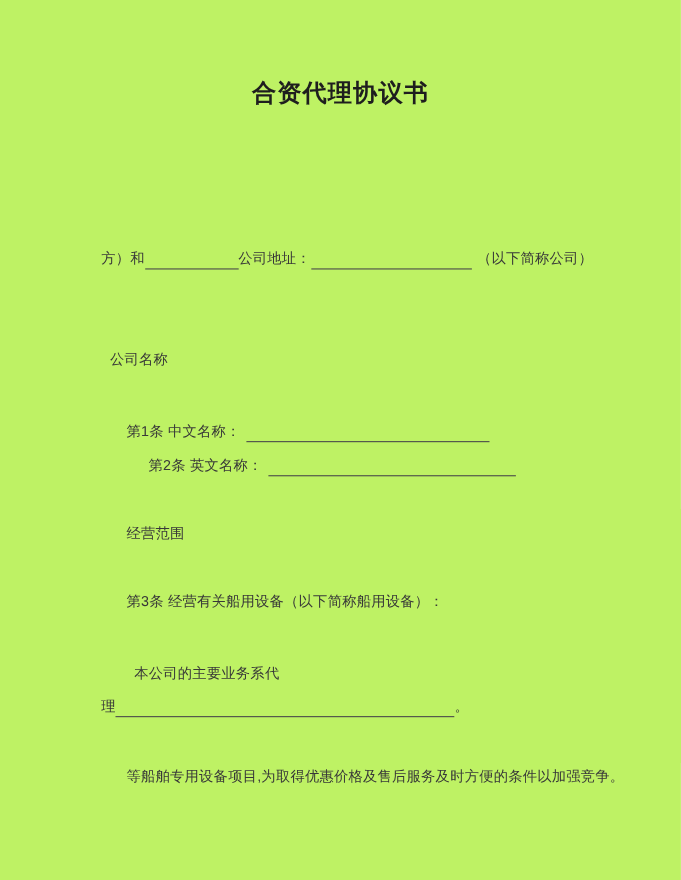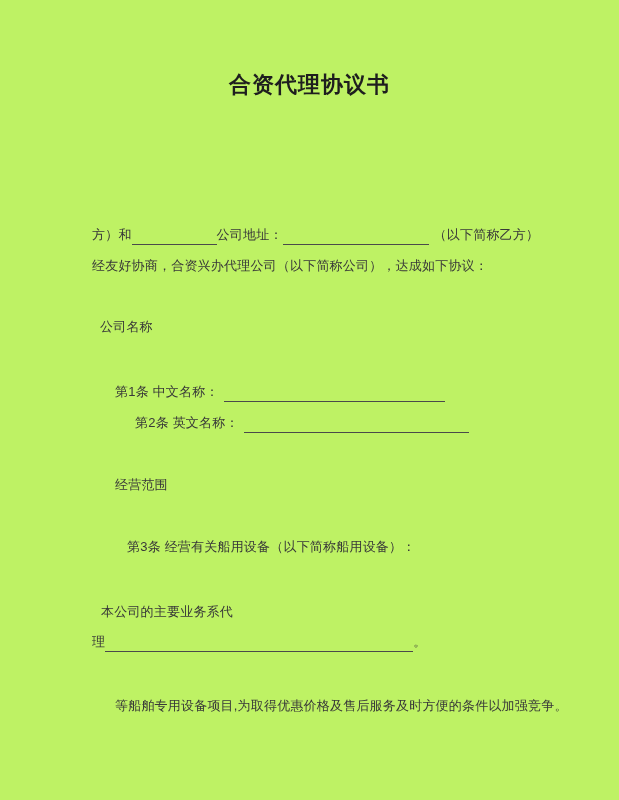--- a/index.html
+++ b/index.html
@@ -56,40 +56,39 @@
 </style>
 </head>
 <body>
 
 <div class="page">
 
   <div class="doc-title">合资代理协议书</div>
 
 
   <div class="line" style="top:226px; left:92px;">
-    <span>方）和</span><span class="blank blank-b-name"></span><span>公司地址：</span><span class="blank blank-b-address"></span><span class="gap-sm"></span><span>（以下简称乙方）</span>
+    <span>方）和</span><span class="blank blank-b-name"></span><span>公司地址：</span><span class="blank blank-b-address"></span><span class="gap-sm"></span><span>（以下简称公司）</span>
   </div>
 
-  <div class="line" style="top:257px; left:92px;">经友好协商，合资兴办代理公司（以下简称公司），达成如下协议：</div>
 
   <div class="line" style="top:318px; left:100px;">公司名称</div>
 
   <div class="line" style="top:383px; left:115px;">
     <span>第1条 中文名称：</span><span class="gap-sm"></span><span class="blank blank-cn-name"></span>
   </div>
 
   <div class="line" style="top:414px; left:115px;margin-left:20px;">
     <span>第2条 英文名称：</span><span class="gap-sm"></span><span class="blank blank-en-name"></span>
   </div>
 
   <div class="line" style="top:476px; left:115px;text-align:right;">经营范围</div>
 
-  <div class="line" style="top:538px; left:115px;margin-left:12px;">第3条 经营有关船用设备（以下简称船用设备）：</div>
+  <div class="line" style="top:538px; left:115px;">第3条 经营有关船用设备（以下简称船用设备）：</div>
 
-  <div class="line" style="top:603px; left:101px;">本公司的主要业务系代</div>
+  <div class="line" style="top:603px; left:122px;">本公司的主要业务系代</div>
 
   <div class="line" style="top:633px; left:92px;">
     <span>理</span><span class="blank blank-main-biz"></span><span>。</span>
   </div>
 
   <div class="line" style="top:697px; left:115px;">等船舶专用设备项目,为取得优惠价格及售后服务及时方便的条件以加强竞争。</div>
 
 </div>
 
 </body></html>

